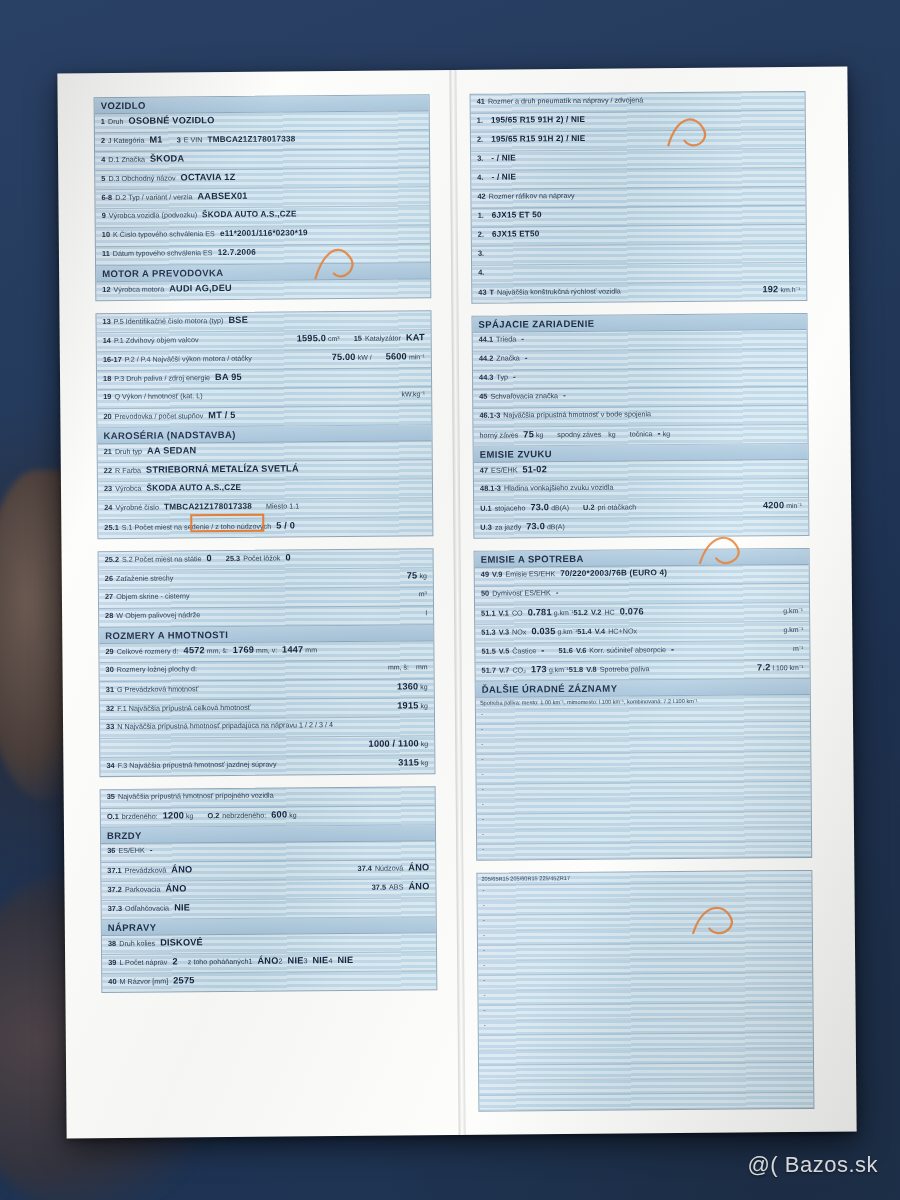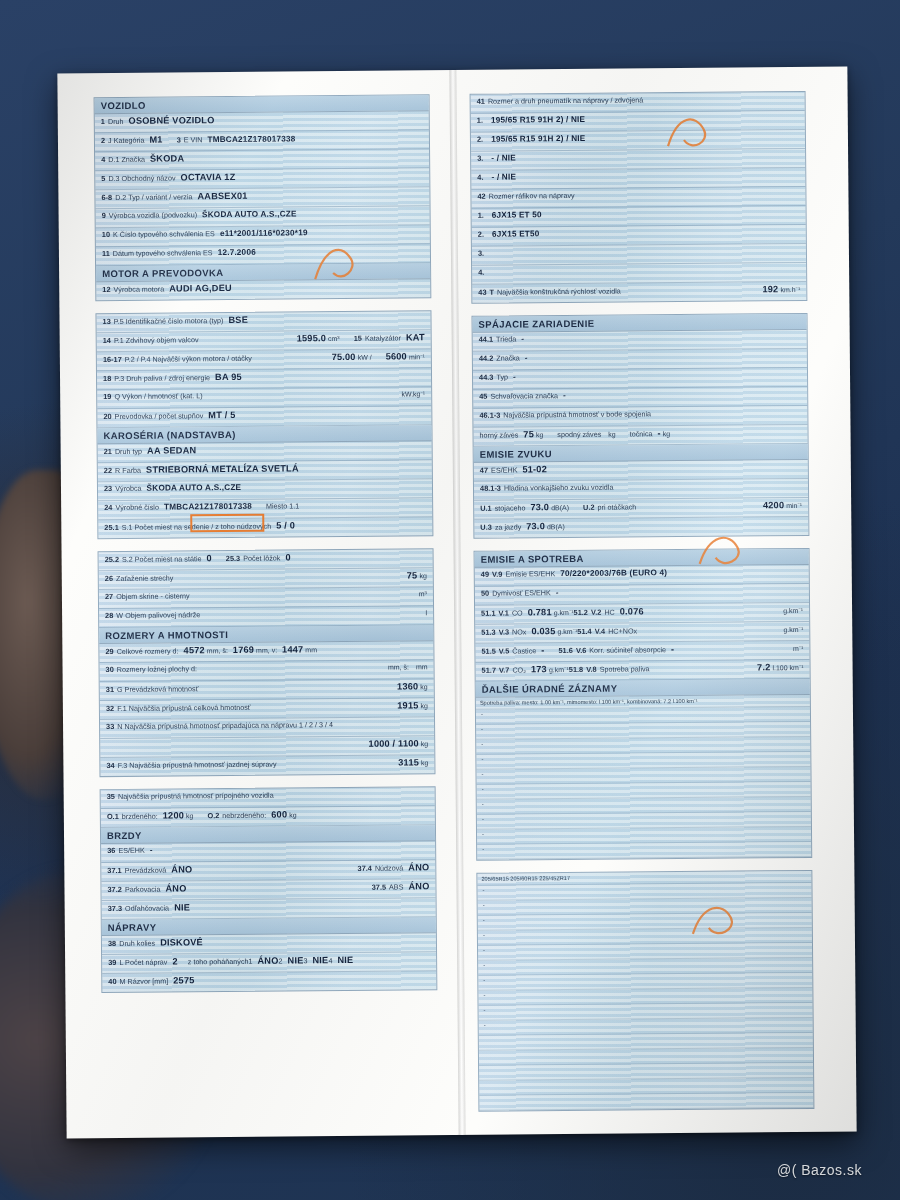--- a/index.html
+++ b/index.html
@@ -88,22 +88,22 @@
     border-bottom:1px solid rgba(125,155,180,.45);
   }
   .dotrow{
     height:12px;border-bottom:1px solid rgba(125,155,180,.4);
     font-size:6px;color:#3a4d63;padding:1px 5px;
   }
 
   
   .pen{position:absolute;z-index:35;pointer-events:none;}
   .watermark{
-    position:absolute;right:38px;bottom:22px;color:rgba(255,255,255,.82);
-    font-size:14px;letter-spacing:.5px;z-index:60;
+    position:absolute;right:22px;bottom:22px;color:rgba(255,255,255,.82);
+    font-size:22px;letter-spacing:.5px;z-index:60;
     text-shadow:0 1px 2px rgba(0,0,0,.5);
   }
 </style>
 </head>
 <body>
 
 <div id="bg"></div>
 <div id="hand"></div>
 <div id="hand2"></div>
 

